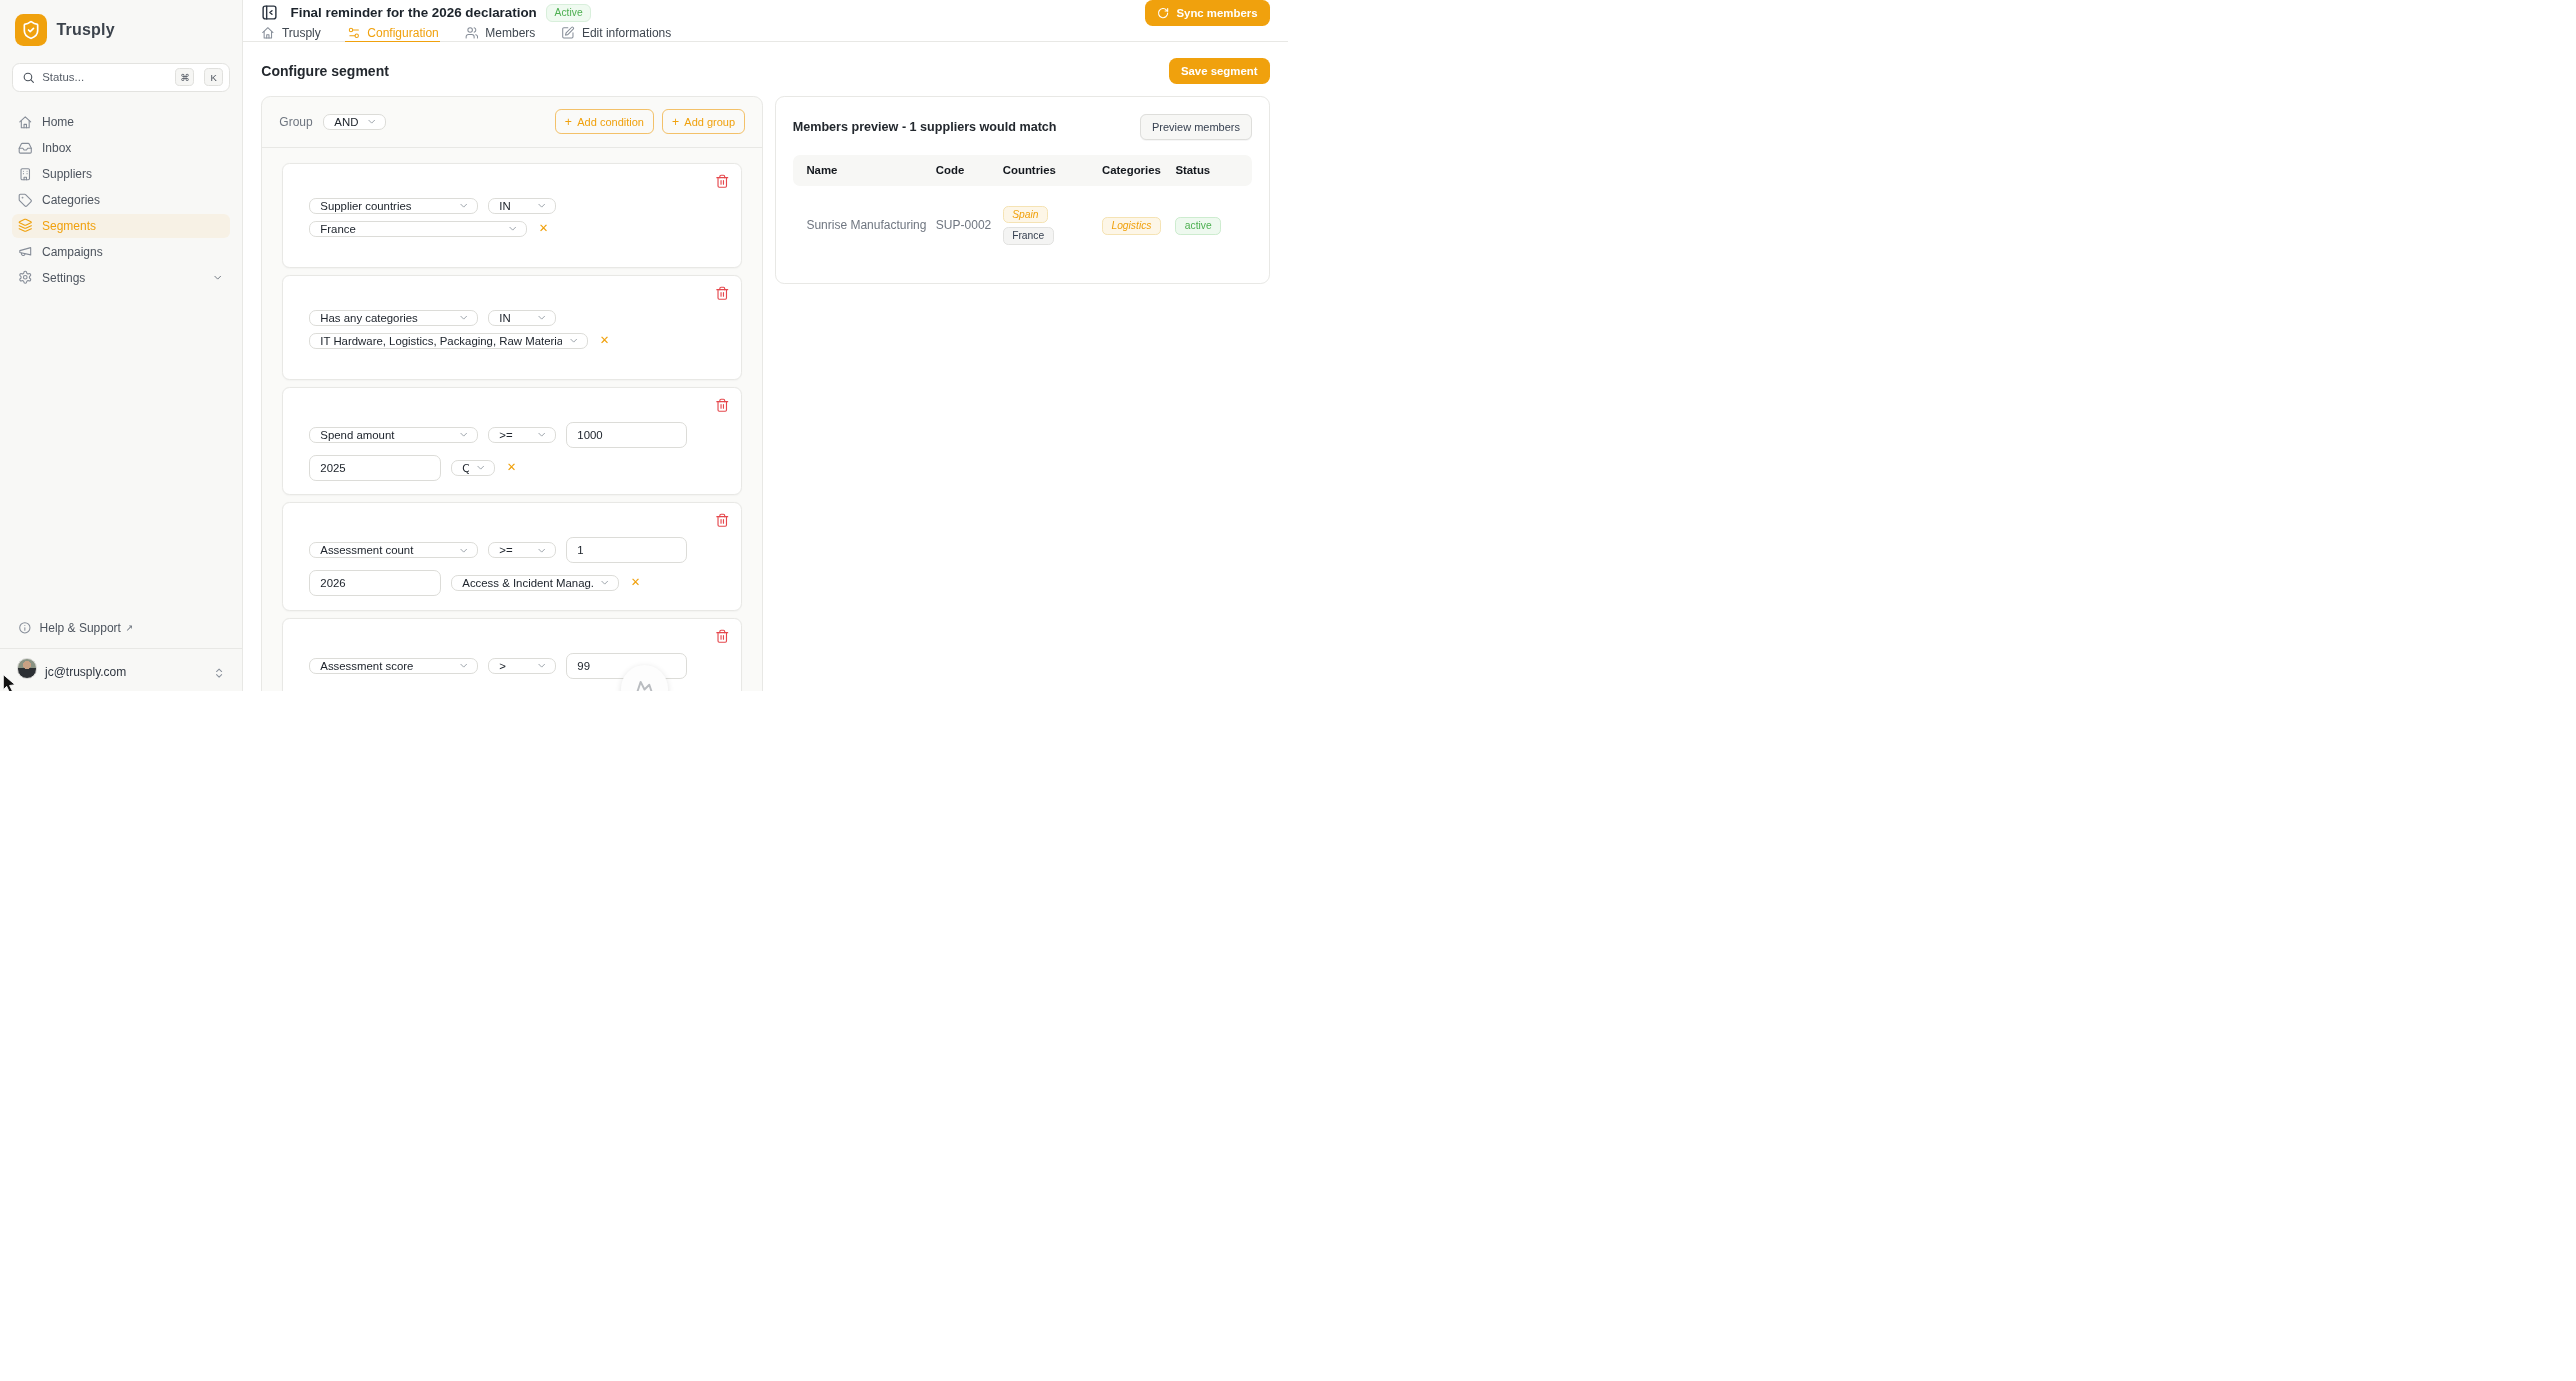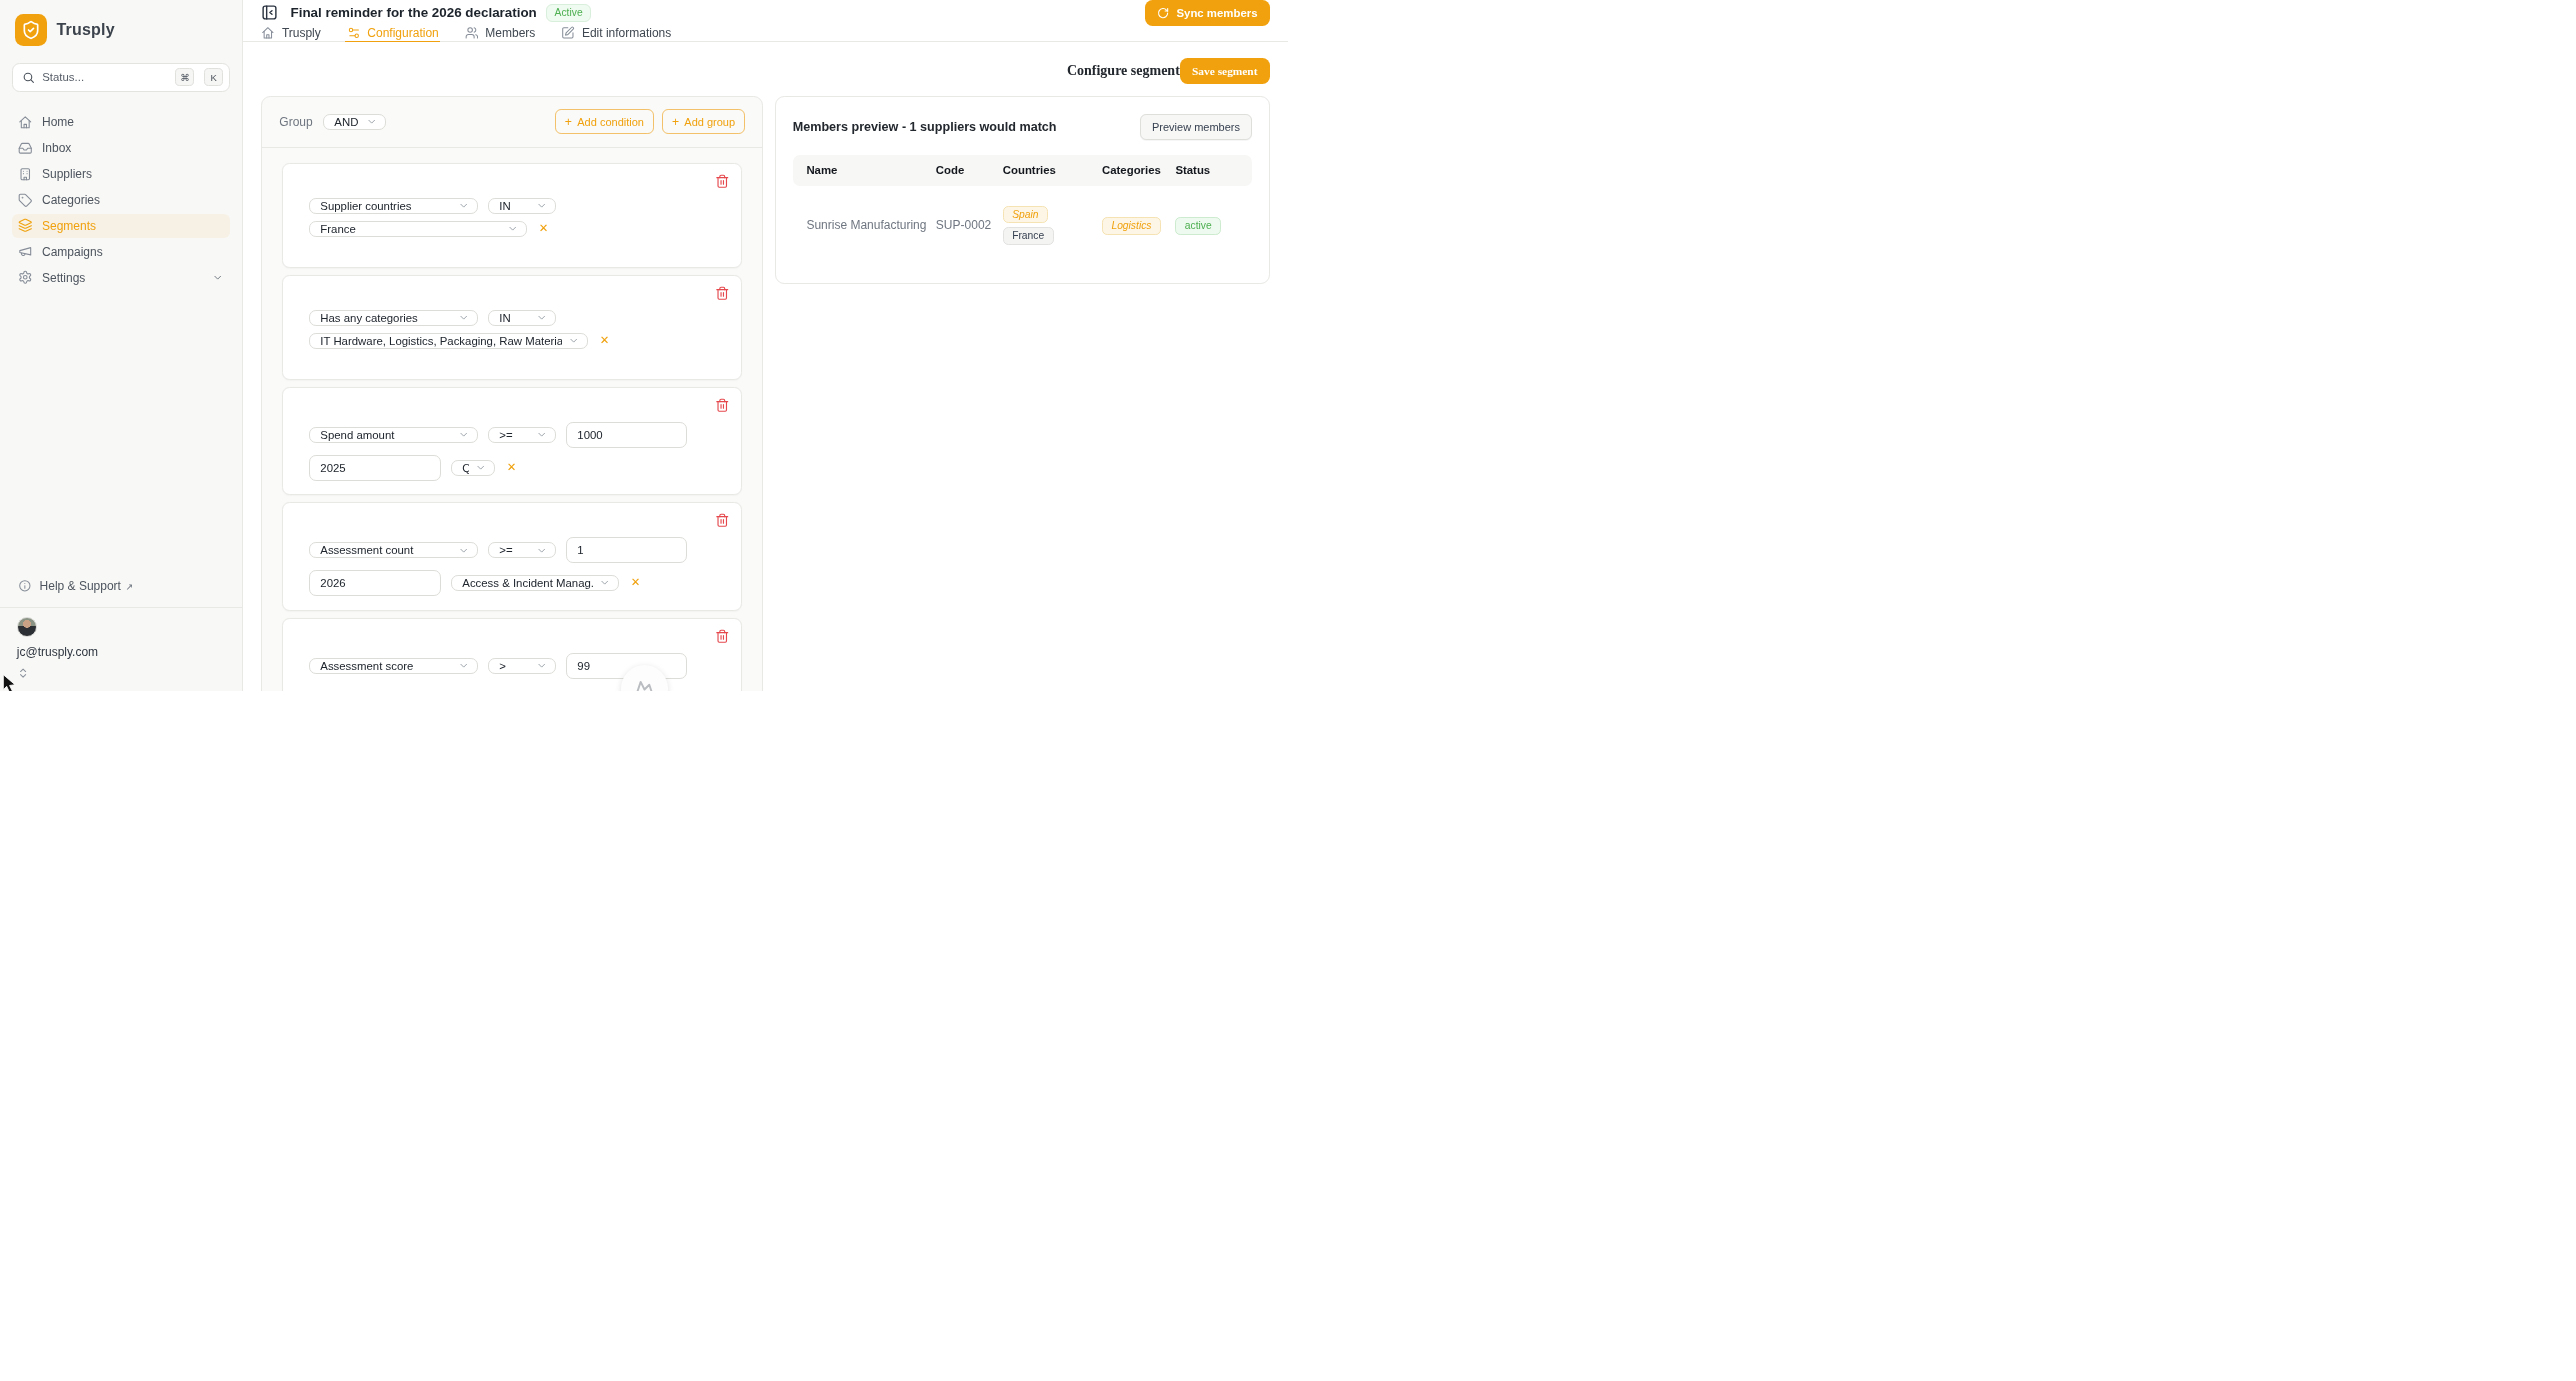--- a/index.html
+++ b/index.html
@@ -47,21 +47,21 @@
   .nav-item.active { color:#f0a10d; background:rgba(240,161,13,0.07); }
   .nav-item.active svg { stroke:#f0a10d; }
   .nav-item .spacer { flex:1; }
   .nav-item .chev-end { width:11.4px; height:11.4px; stroke:#6f7680; stroke-width:2; }
 
   .sidebar-fill { flex:1; }
   .help-row { display:flex; align-items:center; gap:7.6px; padding:7.6px 6.1px; color:#4d545e; font-size:12px; cursor:pointer; }
   .help-row svg { width:13.7px; height:13.7px; stroke:#868d98; fill:none; stroke-width:1.8; stroke-linecap:round; }
   .ext-arrow { font-size:9.2px; color:#6f7680; align-self:flex-start; margin-left:-3.1px; margin-top:1.5px; }
   .sidebar-divider { height:0.8px; background:#e8e8e5; margin:6.1px -12.2px 7.6px -12.2px; }
-  .user-row { display:flex; align-items:flex-start; gap:7.6px; padding:1.5px 4.6px; cursor:pointer;flex-direction:column; }
+  .user-row { display:flex; align-items:flex-end; gap:7.6px; padding:1.5px 4.6px; cursor:pointer; }
   .avatar {
     width:20.6px; height:20.6px; border-radius:50%;
     background:
       radial-gradient(circle at 50% 32%, #c9a184 0 26%, transparent 27%),
       linear-gradient(180deg, #8b9484 0 46%, #2c2f33 47% 100%);
     border:0.8px solid #d9d9d6;
   }
   .user-email { flex:1; font-size:12px; color:#2f3640; }
   .user-row svg { width:12.2px; height:12.2px; stroke:#8a919b; fill:none; stroke-width:2; stroke-linecap:round; stroke-linejoin:round; }
 
@@ -84,21 +84,21 @@
   .btn-orange svg { width:12.2px; height:12.2px; stroke:#fff; fill:none; stroke-width:2.2; stroke-linecap:round; stroke-linejoin:round; }
 
   .tabs { display:flex; gap:26px; padding:0 18.3px; border-bottom:0.8px solid #e8e8e5; height:37px; }
   .tab { display:flex; align-items:center; gap:6.9px; font-size:12px; color:#3f4750; cursor:pointer; position:relative; padding-bottom:1.5px; }
   .tab svg { width:13.7px; height:13.7px; stroke:#868d98; fill:none; stroke-width:1.8; stroke-linecap:round; stroke-linejoin:round; }
   .tab.active { color:#f0a10d; }
   .tab.active svg { stroke:#f0a10d; }
   .tab.active::after { content:""; position:absolute; left:-1.5px; right:-1.5px; bottom:-0.8px; height:1.5px; background:#f0a10d; }
 
   .content { flex:1; padding:15.3px 18.3px 0 18.3px; overflow:visible; }
-  .content-head { display:flex; align-items:center; justify-content:flex-end; margin-bottom:12.2px;font-family:Liberation Serif, serif; }
+  .content-head { display:flex; align-items:center; justify-content:space-between; margin-bottom:12.2px; }
   .section-title { font-size:14px; font-weight:bold; color:#23282e; }
 
   .columns { display:flex; gap:11.4px; align-items:flex-start; }
 
   
   .builder {
     width:502px; min-width:502px; background:#fafaf8; border:0.8px solid #e8e8e5;
     border-radius:9.2px; height:641px; overflow:hidden;
   }
   .builder-head { display:flex; align-items:center; height:51px; padding:0 17px; border-bottom:0.8px solid #e8e8e5; }

